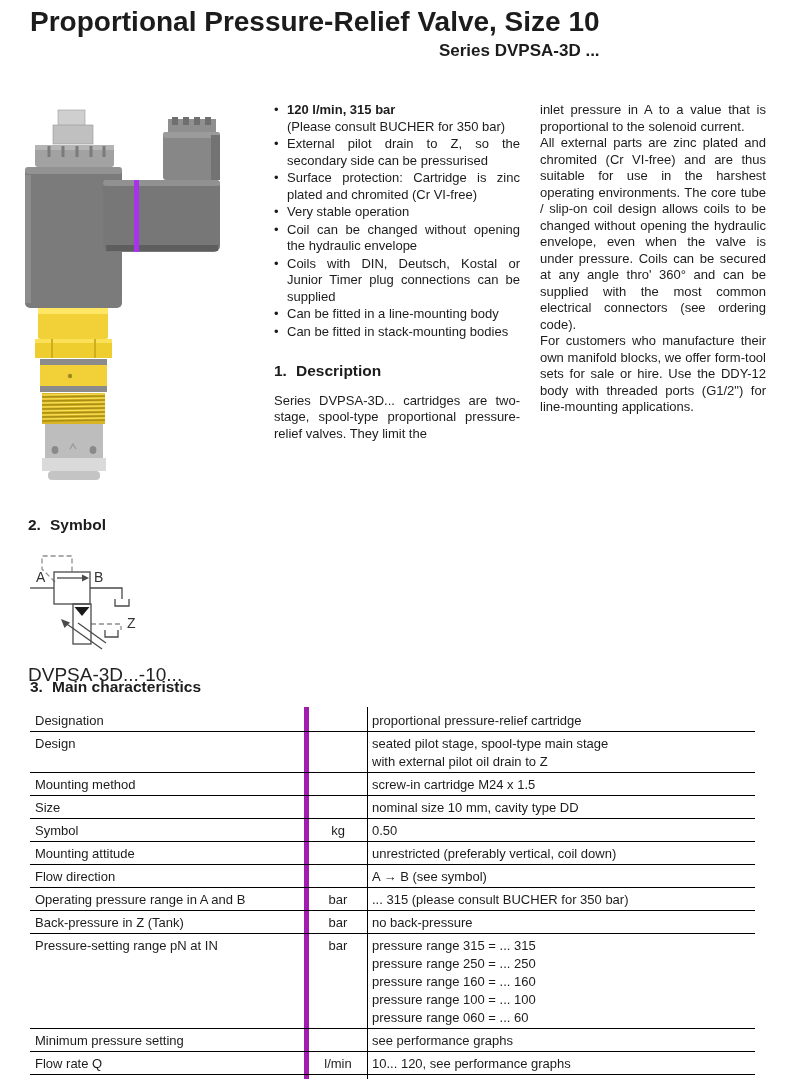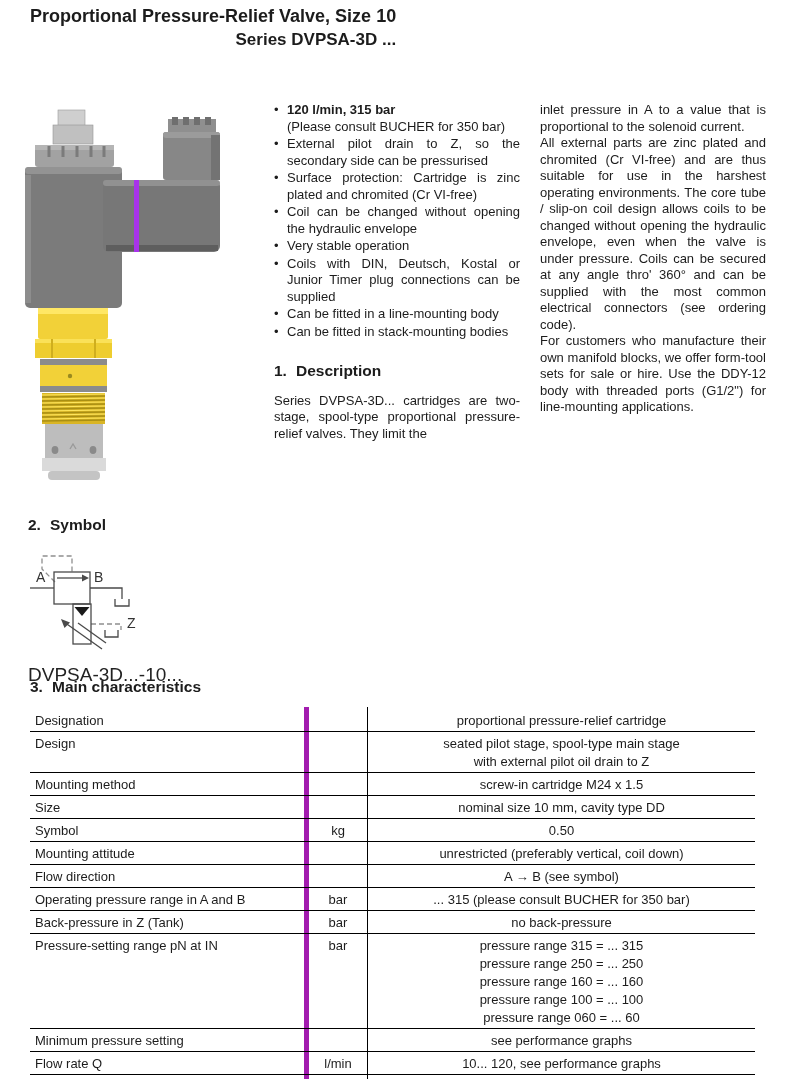--- a/index.html
+++ b/index.html
@@ -2,21 +2,21 @@
 <html><head>
 <meta charset="utf-8">
 <style>
   * { margin:0; padding:0; box-sizing:border-box; }
   html,body { width:785px; height:1079px; background:#ffffff; overflow:hidden;
     font-family:"Liberation Sans", sans-serif; color:#1c1c1c; }
   .page { position:relative; width:785px; height:1079px; }
 
   
   .hdr { position:absolute; left:30px; top:6px; }
-  .hdr h1 { font-size:18px; font-weight:bold; letter-spacing:0; }
+  .hdr h1 { font-size:28px; font-weight:bold; letter-spacing:0; }
   .hdr h2 { font-size:17px; font-weight:bold; margin-top:3px;text-align:right; }
 
   
   .valve-fig { position:absolute; left:22px; top:105px; }
   .col-bullets { position:absolute; left:274px; top:102px; width:246px; font-size:13px; line-height:16.5px; }
   .col-right { position:absolute; left:540px; top:102px; width:226px; font-size:13px; line-height:16.5px; }
   .col-right p { text-align:justify; }
   ul.features { list-style:none; }
   ul.features li { position:relative; padding-left:13px; text-align:justify; margin-bottom:1px; }
   ul.features li::before { content:"\2022"; position:absolute; left:0; top:0; }
@@ -33,21 +33,21 @@
   .symbol-caption { font-size:19px; margin-top:4px; color:#222; }
 
   
   .section-chars { position:absolute; left:30px; top:678px; width:725px; }
   .chars-table { margin-top:11px; width:725px; font-size:13px; }
   .crow { display:flex; border-bottom:1px solid #000; min-height:20px; }
   .crow.last { border-bottom:none; }
   .crow .c-label { flex:0 0 274px; padding:3px 4px 1px 5px; line-height:18px; }
   .crow .c-unit  { flex:0 0 64px; border-left:5px solid #a21caf; border-right:1px solid #000;
                    text-align:center; padding:3px 2px 1px 2px; line-height:18px; }
-  .crow .c-value { flex:1 1 auto; text-align:center; padding:3px 4px 1px 4px;
+  .crow .c-value { flex:1 1 auto; text-align:left; padding:3px 4px 1px 4px;
                    line-height:18px; white-space:pre-line; }
   .crow.tall { min-height:24px; align-items:stretch; }
   .crow.tall .c-label, .crow.tall .c-value { padding-top:5px; }
 </style>
 </head>
 <body>
 
 <div class="page">
 
   <div class="hdr">
@@ -138,22 +138,22 @@
   </div>
 
   <div class="col-bullets">
     <ul class="features">
       <li>
         <span class="feat-strong">120 l/min, 315 bar</span>
         <span>(Please consult BUCHER for 350 bar)</span>
       </li>
       <li><span>External pilot drain to Z, so the secondary side can be pressurised</span></li>
       <li><span>Surface protection: Cartridge is zinc plated and chromited (Cr VI-free)</span></li>
+      <li><span>Very stable operation</span></li>
       <li><span>Coil can be changed without opening the hydraulic envelope</span></li>
-      <li><span>Very stable operation</span></li>
       <li><span>Coils with DIN, Deutsch, Kostal or Junior Timer plug connections can be supplied</span></li>
       <li><span>Can be fitted in a line-mounting body</span></li>
       <li><span>Can be fitted in stack-mounting bodies</span></li>
     </ul>
     <div class="sec-head desc-head">
       <span class="hnum">1.</span>
       <span>Description</span>
     </div>
     <p class="desc-para">Series DVPSA-3D... cartridges are two-stage, spool-type proportional pressure-relief valves. They limit the</p>
   </div>

